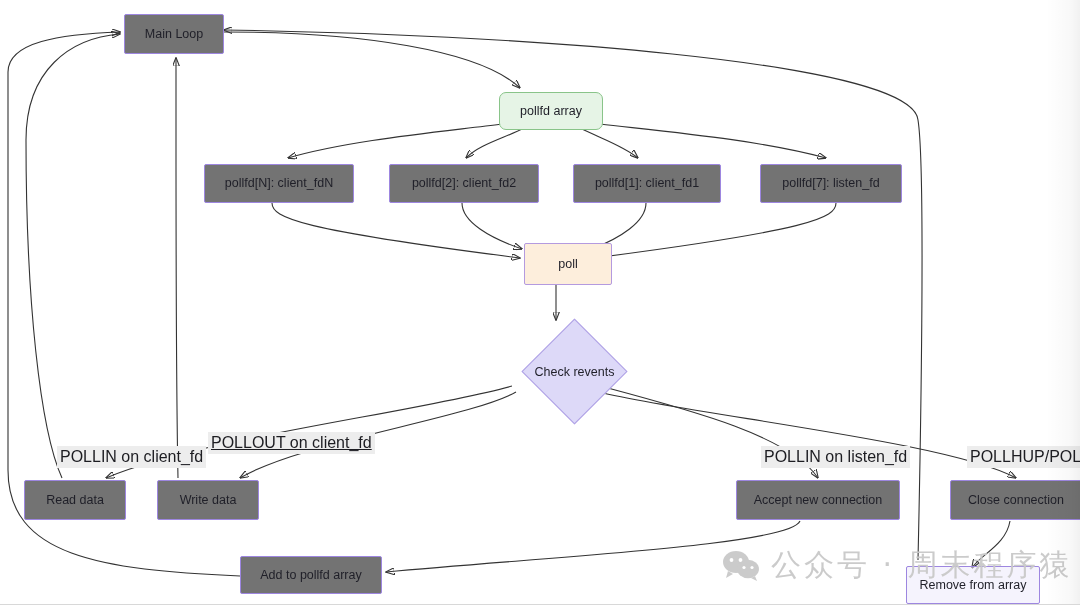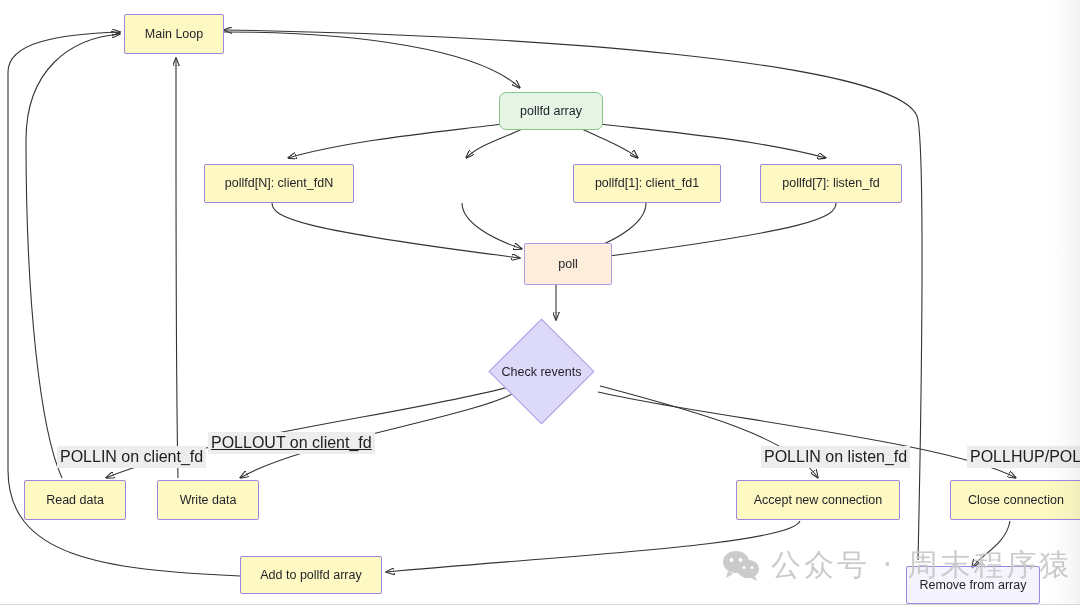--- a/index.html
+++ b/index.html
@@ -50,21 +50,21 @@
     display: flex;
     align-items: center;
     justify-content: center;
     text-align: center;
     font-size: 12.5px;
     color: #1f1f28;
     line-height: 1.2;
     border-radius: 2px;
   }
   .node.proc {
-    background: #fef9c3;
+    background: #737373;
     border: 1px solid #9d86e0;
   }
   .node.store {
     background: #e6f4e6;
     border: 1px solid #89c489;
   }
   .node.io {
     background: #fdeedc;
     border: 1px solid #b49adf;
   }
@@ -169,34 +169,37 @@
   </div>
 
   <div class="node store" style="left:499px; top:92px; width:104px; height:38px;border-radius:7px;">
     <span>pollfd array</span>
   </div>
 
   <div class="node proc" style="left:204px; top:164px; width:150px; height:39px;">
     <span>pollfd[N]: client_fdN</span>
   </div>
 
+  <div class="node proc" style="left:389px; top:164px; width:150px; height:39px;">
+    <span>pollfd[2]: client_fd2</span>
+  </div>
 
   <div class="node proc" style="left:573px; top:164px; width:148px; height:39px;">
     <span>pollfd[1]: client_fd1</span>
   </div>
 
   <div class="node proc" style="left:760px; top:164px; width:142px; height:39px;">
     <span>pollfd[7]: listen_fd</span>
   </div>
 
   <div class="node io" style="left:524px; top:243px; width:88px; height:42px;">
     <span>poll</span>
   </div>
 
-  <div class="diamond-wrap" style="left:504px; top:334px; width:75px; height:75px;">
+  <div class="diamond-wrap" style="left:537px; top:334px; width:75px; height:75px;">
     <div class="diamond-shape"></div>
     <div class="diamond-label">Check revents</div>
   </div>
 
   <div class="node proc" style="left:24px; top:480px; width:102px; height:40px;align-items:center;">
     <span>Read data</span>
   </div>
 
   <div class="node proc" style="left:157px; top:480px; width:102px; height:40px;">
     <span>Write data</span>

